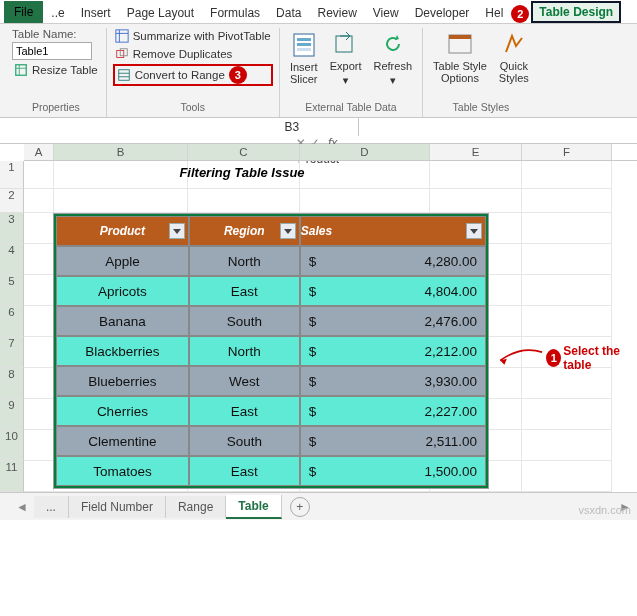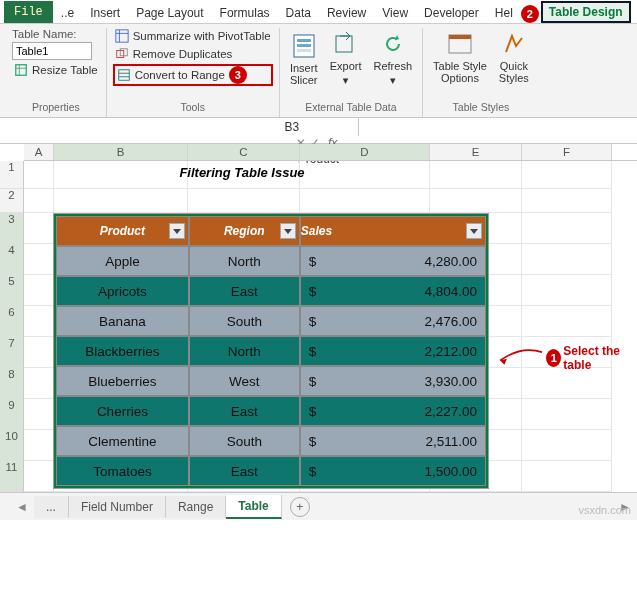--- a/index.html
+++ b/index.html
@@ -1,26 +1,26 @@
 <!DOCTYPE html>
 <html><head>
 <meta charset="utf-8">
 <style>
   * { box-sizing: border-box; font-family: 'Segoe UI', Tahoma, sans-serif; }
   body { margin: 0; background: #fff; width: 637px; font-size: 12px; }
   .ribbon-tabs { display: flex; background: #fff; border-bottom: 1px solid #ccc; padding-left: 4px; height: 24px; align-items: flex-end; }
   .ribbon-tab { padding: 3px 8px; color: #333; cursor: pointer; font-size: 12px; }
-  .ribbon-tab.file { background: #217346; color: #fef9c3; padding: 4px 10px; font-family: Liberation Mono, monospace; }
+  .ribbon-tab.file { background: #217346; color: #000000; padding: 4px 10px; }
   .ribbon-tab.active { border: 2px solid #0f172a; background: #e6f2ea; font-weight: 600; color: #0a7a3b; padding: 2px 6px; }
   .badge { display:inline-flex; width:18px; height:18px; border-radius:50%; background:#c00; color:#fff; font-weight:bold; align-items:center; justify-content:center; font-size:11px; margin-right:2px; vertical-align:middle; }
   .ribbon-body { display:flex; background:#f3f3f3; border-bottom:1px solid #c8c8c8; padding:4px 6px 0; height:94px; }
   .rgroup { display:flex; flex-direction:column; justify-content:space-between; padding:0 6px; border-right:1px solid #d0d0d0; }
   .rgroup:last-child { border-right:none; }
   .rgroup-label { text-align:center; font-size:10.5px; color:#666; padding:2px 0 4px; }
-  .rtop { display:flex; gap:4px; align-items:flex-end; }
+  .rtop { display:flex; gap:4px; align-items:center; }
   .rcol { display:flex; flex-direction:column; gap:2px; font-size:11.5px; }
   .rcol .label { color:#555; }
   .rinput { width:80px; height:18px; border:1px solid #aaa; background:#fff; padding:1px 3px; font-size:11px; }
   .rbtn { display:flex; align-items:center; gap:4px; font-size:11.5px; color:#333; padding:1px 2px; cursor:pointer; }
   .rbtn svg, .rbigbtn .ic { width:14px; height:14px; }
   .rbigbtn { display:flex; flex-direction:column; align-items:center; gap:2px; font-size:11px; color:#333; padding:2px 4px; cursor:pointer; text-align:center; line-height:1.1; }
   .rbigbtn .ic { width:28px; height:28px; }
   .highlight-red { border:2px solid #c00; padding:0 2px; }
   .formula-bar { display:flex; align-items:center; border-bottom:1px solid #c8c8c8; height:26px; background:#fff;flex-direction:column; }
   .namebox { width:80px; border-right:1px solid #c8c8c8; padding:2px 6px; font-size:12px; color:#333; }
@@ -37,21 +37,21 @@
   .sheet { position:relative; }
   .title-text { font-style:italic; font-weight:bold; font-size:13px; text-align:center; }
   .data-table { position:absolute; top:53px; left:54px; width:434px; border:2px solid #0a7a3b; box-shadow: 0 0 0 1px #9aa0a6; }
   .dt-row { display:flex; }
   .dt-h { background:#b85c1e; color:#fff; font-weight:bold; font-style:italic; text-align:center; display:flex; align-items:center; justify-content:center; height:30px; border:1px solid #888; position:relative; }
   .dt-h .filt { position:absolute; right:3px; top:6px; width:16px; height:16px; background:#e9edf2; border:1px solid #9aa; display:flex; align-items:center; justify-content:center; }
   .dt-h .filt::after { content:''; border-left:4px solid transparent; border-right:4px solid transparent; border-top:5px solid #444; }
   .dt-c { border:1px solid #888; height:30px; display:flex; align-items:center; padding:0 8px; font-size:13.5px; color:#111; }
   .dc1{width:134px; justify-content:center;} .dc2{width:112px; justify-content:center;} .dc3{width:188px;}
   .dc3 .cur { width:16px; } .dc3 .amt { flex:1; text-align:right; }
-  .ra { background:#9aa7b5; } .rb { background:#0f766e; }
+  .ra { background:#9aa7b5; } .rb { background:#5eead4; }
   .arrow-note { position:absolute; top:182px; left:496px; display:flex; align-items:center; }
   .arrow-svg { width:60px; height:30px; }
   .note-text { color:#c00; font-weight:bold; font-size:12px; }
   .sheet-tabs { display:flex; align-items:center; border-top:1px solid #c8c8c8; height:28px; background:#f3f3f3; padding-left:10px; gap:0; position:relative; }
   .stab { padding:4px 12px; font-size:12px; border-right:1px solid #ccc; background:#ececec; color:#555; cursor:pointer;}
   .stab.active { background:#fff; border-bottom:2px solid #217346; color:#217346; font-weight:600;}
   .plus { width:20px; height:20px; border:1px solid #aaa; border-radius:50%; margin-left:8px; display:flex; align-items:center; justify-content:center; color:#666; cursor:pointer;}
   .watermark { position:absolute; right:6px; bottom:4px; color:#bbb; font-size:11px;}
   .hsel { background:#d7e4d7; }
 </style>

